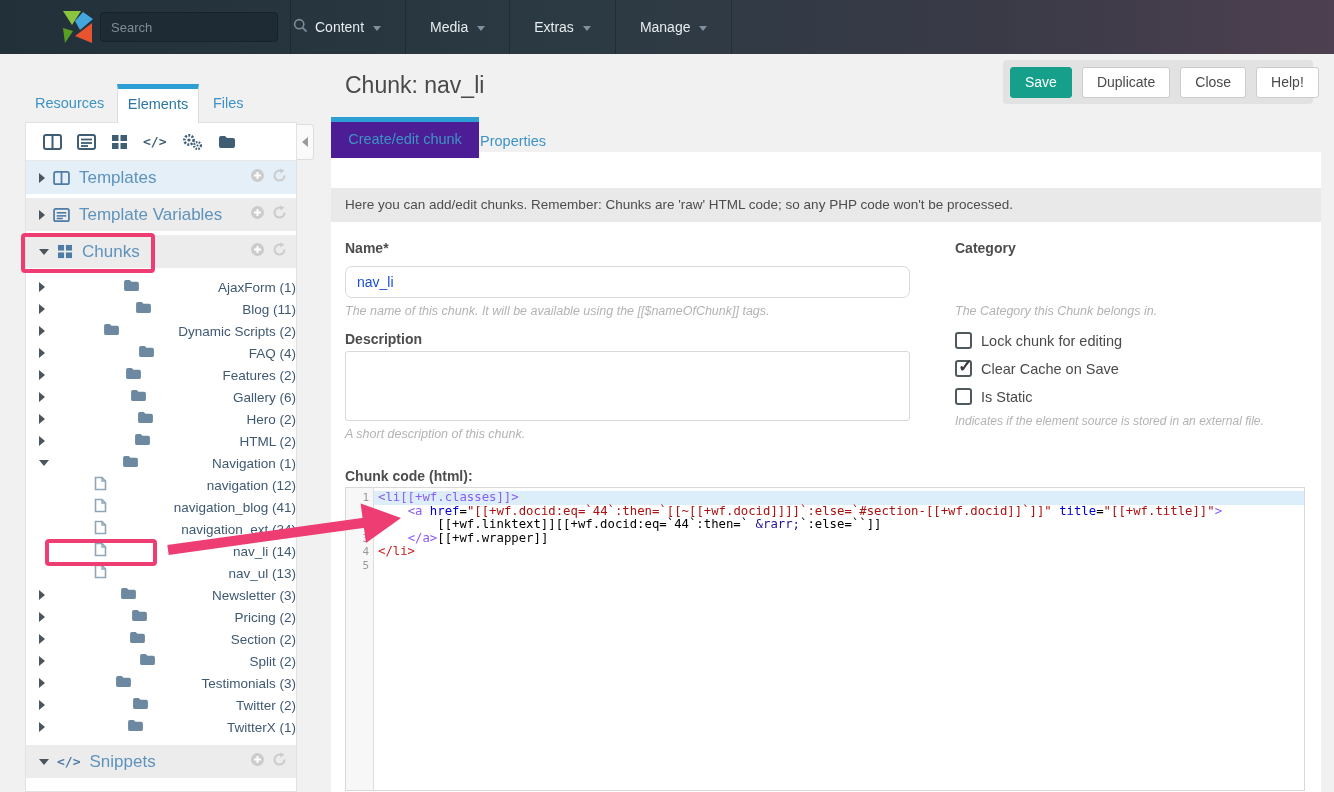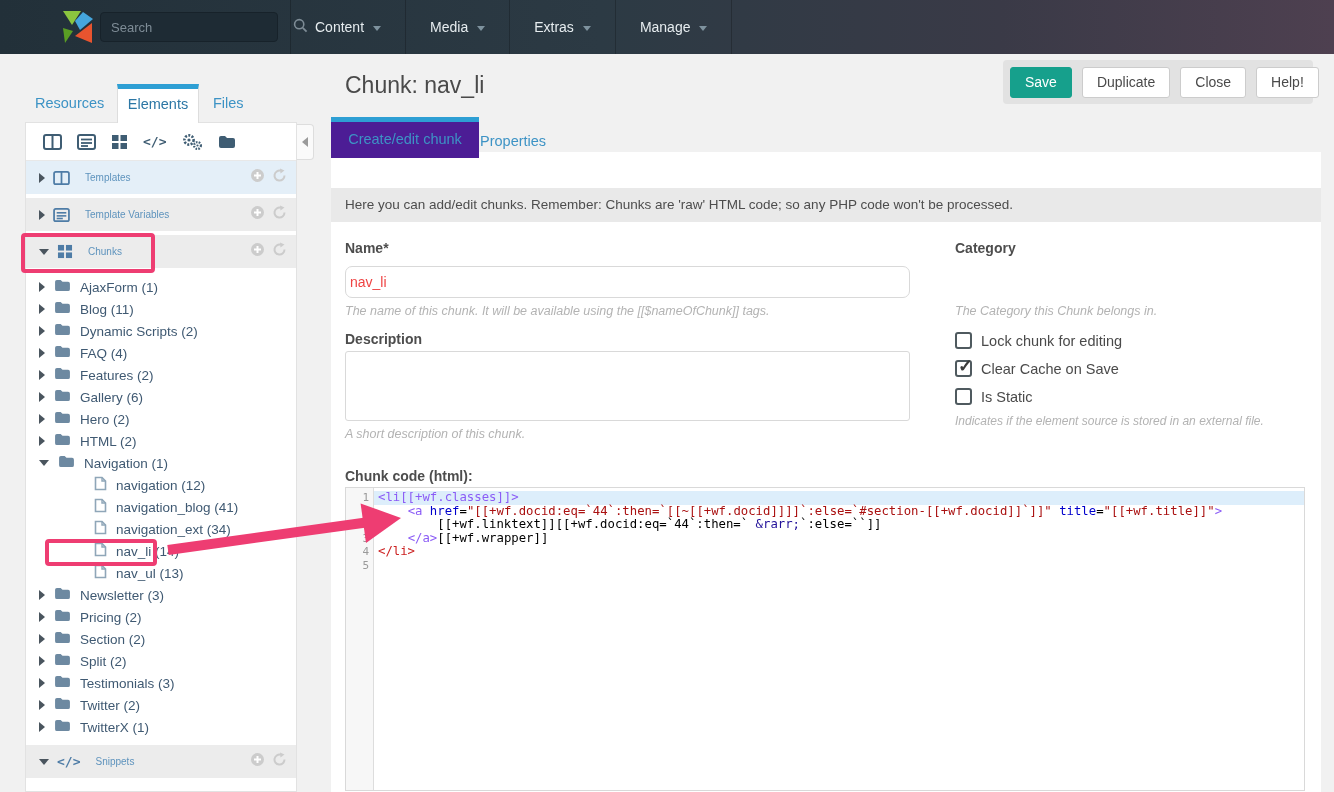--- a/index.html
+++ b/index.html
@@ -43,29 +43,29 @@
   .sb-toolbar .tbi { display:inline-flex; align-items:center; cursor:pointer; }
   .collapse-handle { position:absolute; left:297px; top:124px; width:17px; height:36px; background:#fafafa;
     border:1px solid #ddd; border-left:none; border-radius:0 4px 4px 0; z-index:0;
     display:flex; align-items:center; justify-content:center; cursor:pointer; }
   .collapse-handle i { width:0; height:0; border-top:5px solid transparent; border-bottom:5px solid transparent;
     border-right:6px solid #9a9a9a; }
   .tree { position:absolute; left:0; top:38px; width:270px; }
   .tree-section { height:33px; margin-bottom:4px; background:#ececec; display:flex; align-items:center;
     padding-left:13px; position:relative; cursor:pointer; }
   .tree-section.blue-row { background:#e4eff8; }
-  .s-label { color:#5e93bd; font-size:10px; margin-left:15px; }
+  .s-label { color:#5e93bd; font-size:17px; margin-left:9px; }
   .row-actions { position:absolute; right:9px; display:flex; gap:7px; }
   .caret-r { width:0; height:0; border-top:5px solid transparent; border-bottom:5px solid transparent;
     border-left:6px solid #4a555e; display:inline-block; }
   .caret-d { width:0; height:0; border-left:5px solid transparent; border-right:5px solid transparent;
     border-top:6px solid #4a555e; display:inline-block; }
   .s-icon { margin-left:8px; display:inline-flex; }
   .tree-items { margin-top:8px; }
-  .tree-item { height:22px; display:flex; align-items:center; cursor:pointer; }
+  .tree-item { height:22px; display:flex; align-items:center; cursor:pointer;justify-content:space-between; }
   .tree-item .caret { margin-right:9px; }
   .tree-item.indent-1 { padding-left:13px; }
   .tree-item.indent-2 { padding-left:68px; }
   .t-label { color:#3f5972; font-size:13.5px; margin-left:9px; white-space:nowrap; }
   .snippets-row { margin-top:7px; }
 
   
   .page-title { position:absolute; left:345px; top:72px; font-size:23px; color:#4a4a4a; }
   .btn-bar { position:absolute; left:1003px; top:60px; width:310px; height:44px; background:#e2e2e2;
     border-radius:4px; display:flex; align-items:center; padding:0 7px; gap:10px; }
@@ -76,21 +76,21 @@
     border-top:5px solid #2e9fd4; z-index:3; text-align:center; cursor:pointer; }
   .main-tab-active span { display:inline-block; margin-top:9px; font-size:14.5px; color:#3d93c5; }
   .main-tab { position:absolute; left:480px; top:117px; height:40px; line-height:48px;
     font-size:14.5px; color:#3d93c5; cursor:pointer; }
   .panel { position:absolute; left:331px; top:152px; width:990px; height:640px; background:#fff; }
   .info-bar { position:absolute; left:0; top:36px; width:990px; height:34px; background:#e9e9e9;
     line-height:34px; padding-left:14px; color:#4d4d4d; font-size:13.5px; }
   .f-label { position:absolute; font-size:14px; font-weight:bold; color:#4d4d4d; }
   .f-help { position:absolute; font-size:12.5px; font-style:italic; color:#b3b3b3; }
   .f-input { position:absolute; border:1px solid #d9d9d9; border-radius:7px; background:#fff;
-    font-family:"Liberation Sans",sans-serif; font-size:14px; color:#ef4444; padding:0 4px; outline:none; }
+    font-family:"Liberation Sans",sans-serif; font-size:14px; color:#1d4ed8; padding:0 11px; outline:none; }
   .f-textarea { position:absolute; border:1px solid #d9d9d9; border-radius:3px; background:#fff;
     resize:none; outline:none; font-family:"Liberation Sans",sans-serif; font-size:14px; padding:6px 10px; }
   .f-select { position:absolute; border:1px solid #d9d9d9; border-radius:3px; background:#fff;
     font-size:14px; color:#4a4a4a; display:flex; align-items:center; padding:0 10px; cursor:pointer; }
   .spinner { position:absolute; right:10px; top:7px; display:flex; flex-direction:column; gap:3px; }
   .spin-up { width:0;height:0;border-left:4px solid transparent;border-right:4px solid transparent;border-bottom:5px solid #8a8a8a; }
   .spin-dn { width:0;height:0;border-left:4px solid transparent;border-right:4px solid transparent;border-top:5px solid #8a8a8a; }
   .cb-group { position:absolute; left:624px; top:180px; }
   .cb-row { display:flex; align-items:center; height:17px; margin-bottom:11px; cursor:pointer; }
   .cb-box { width:17px; height:17px; border:2px solid #4f5a5f; border-radius:3px; position:relative; background:#fff; }

